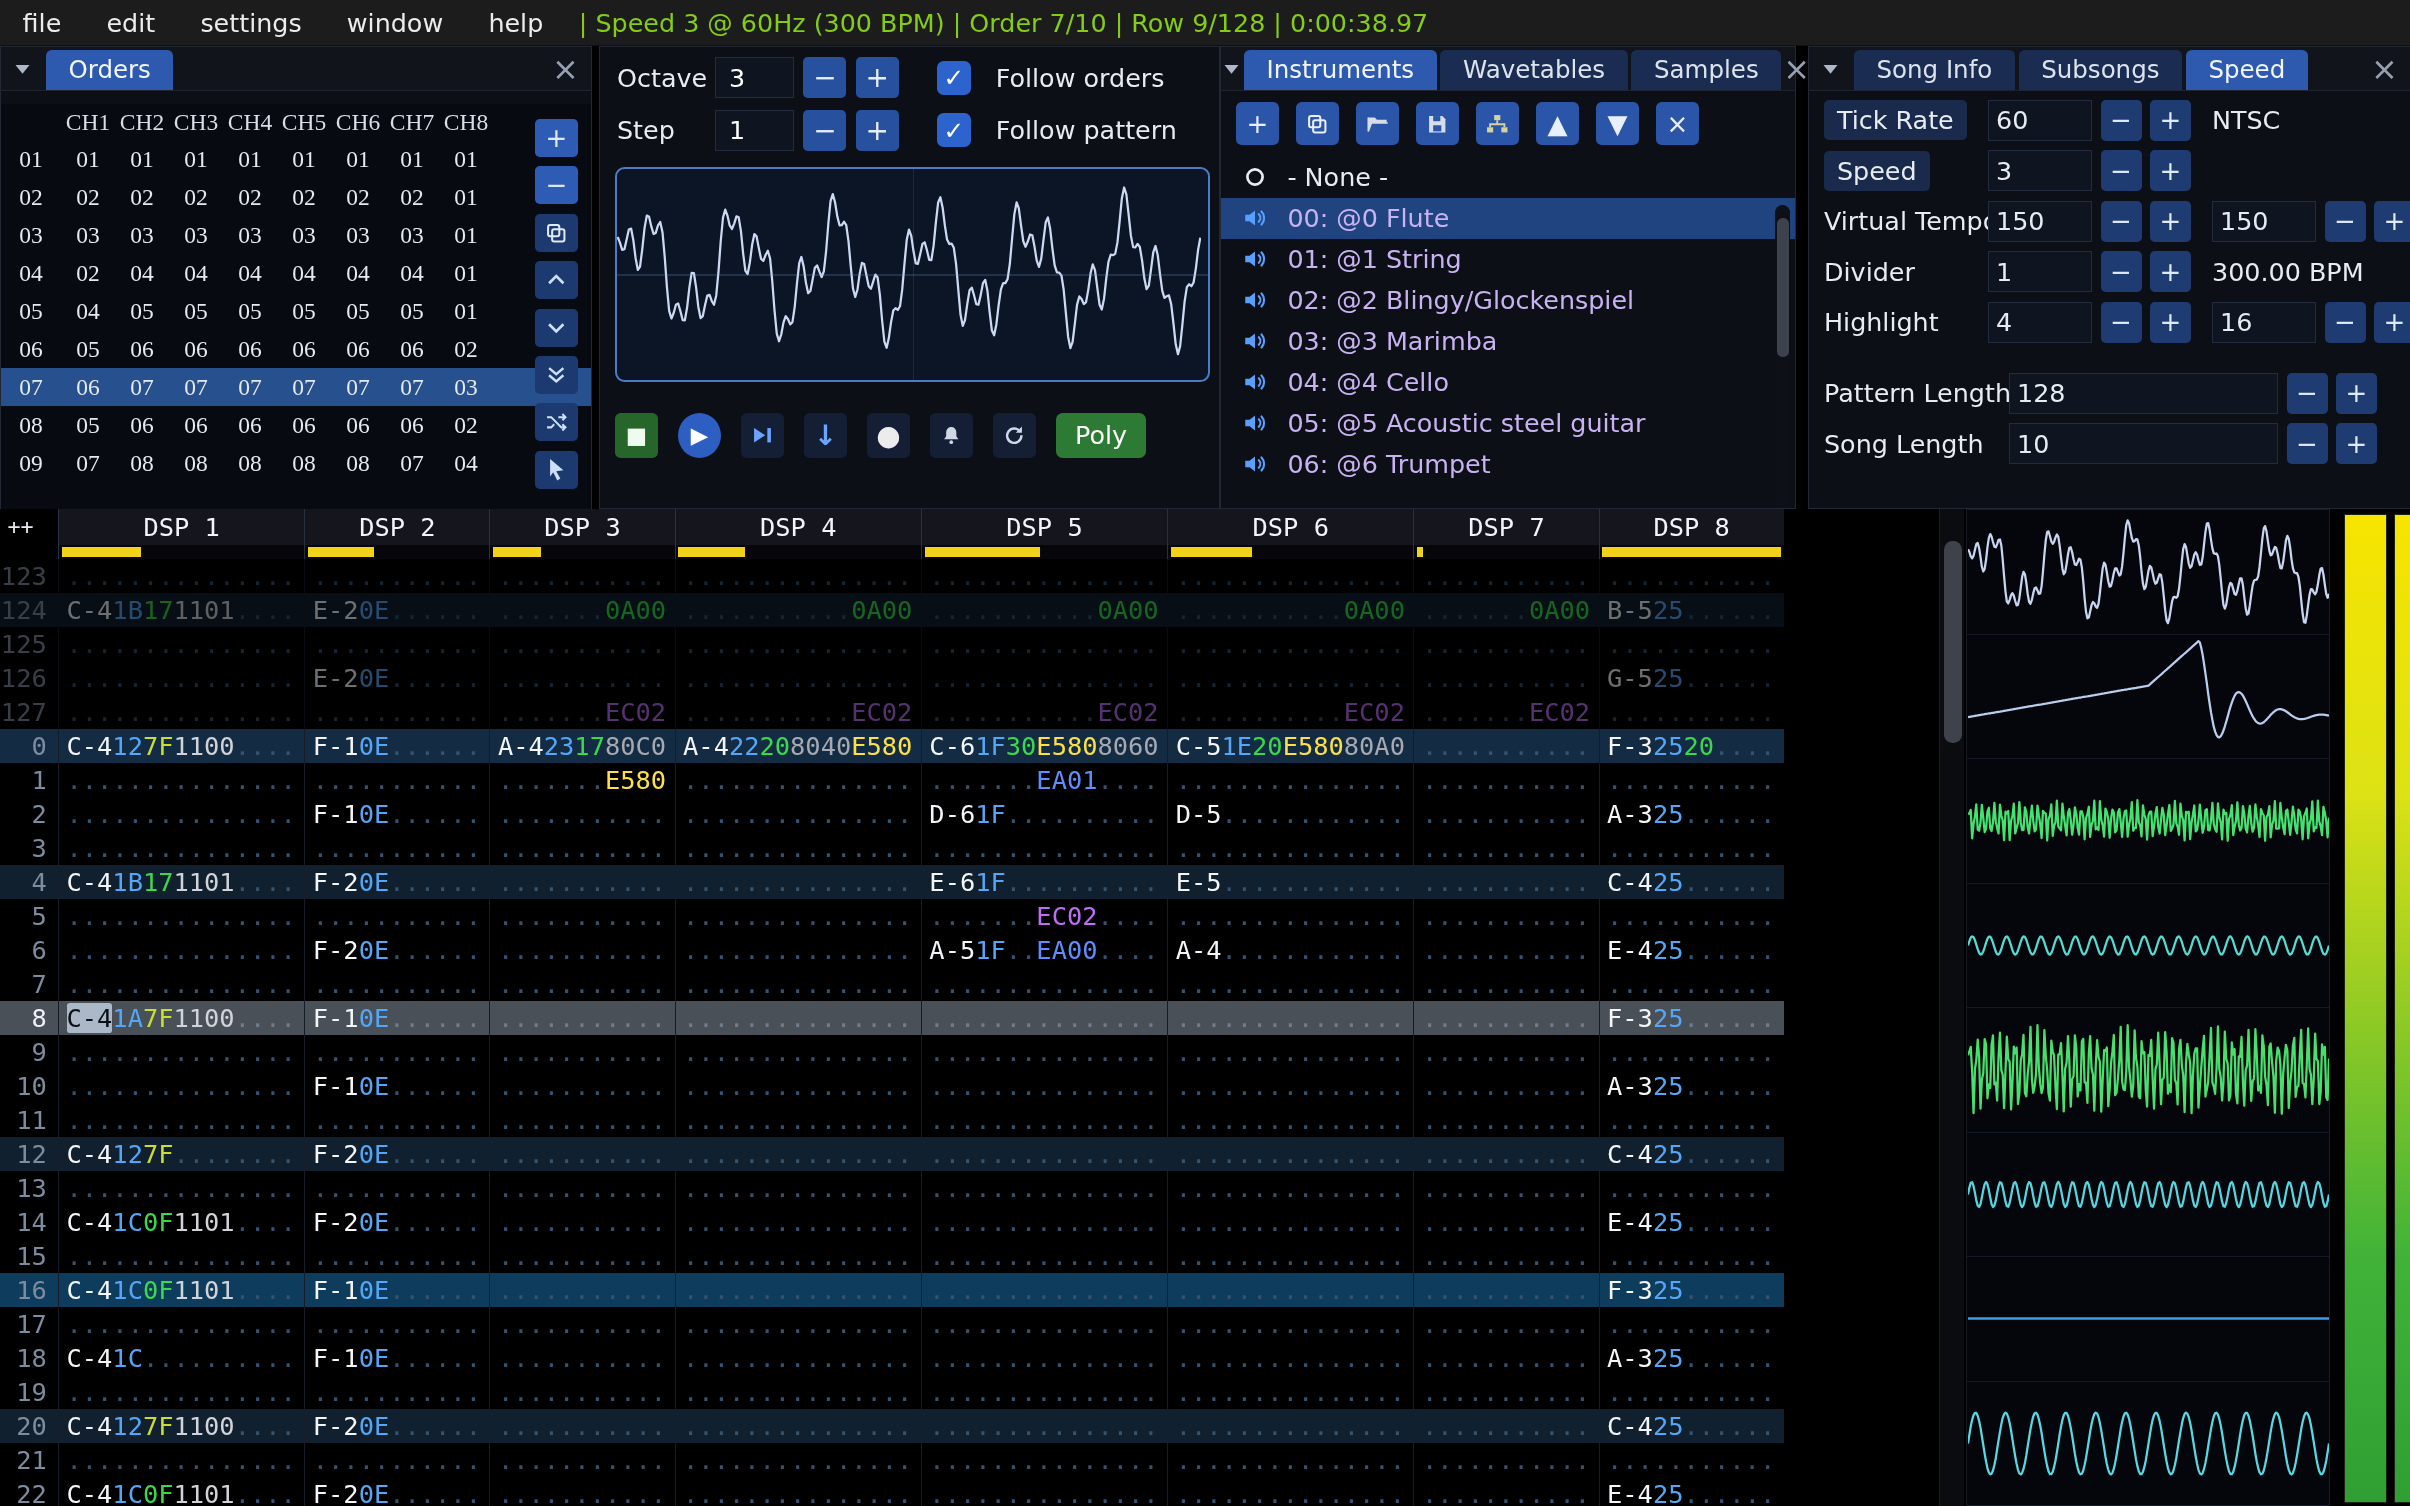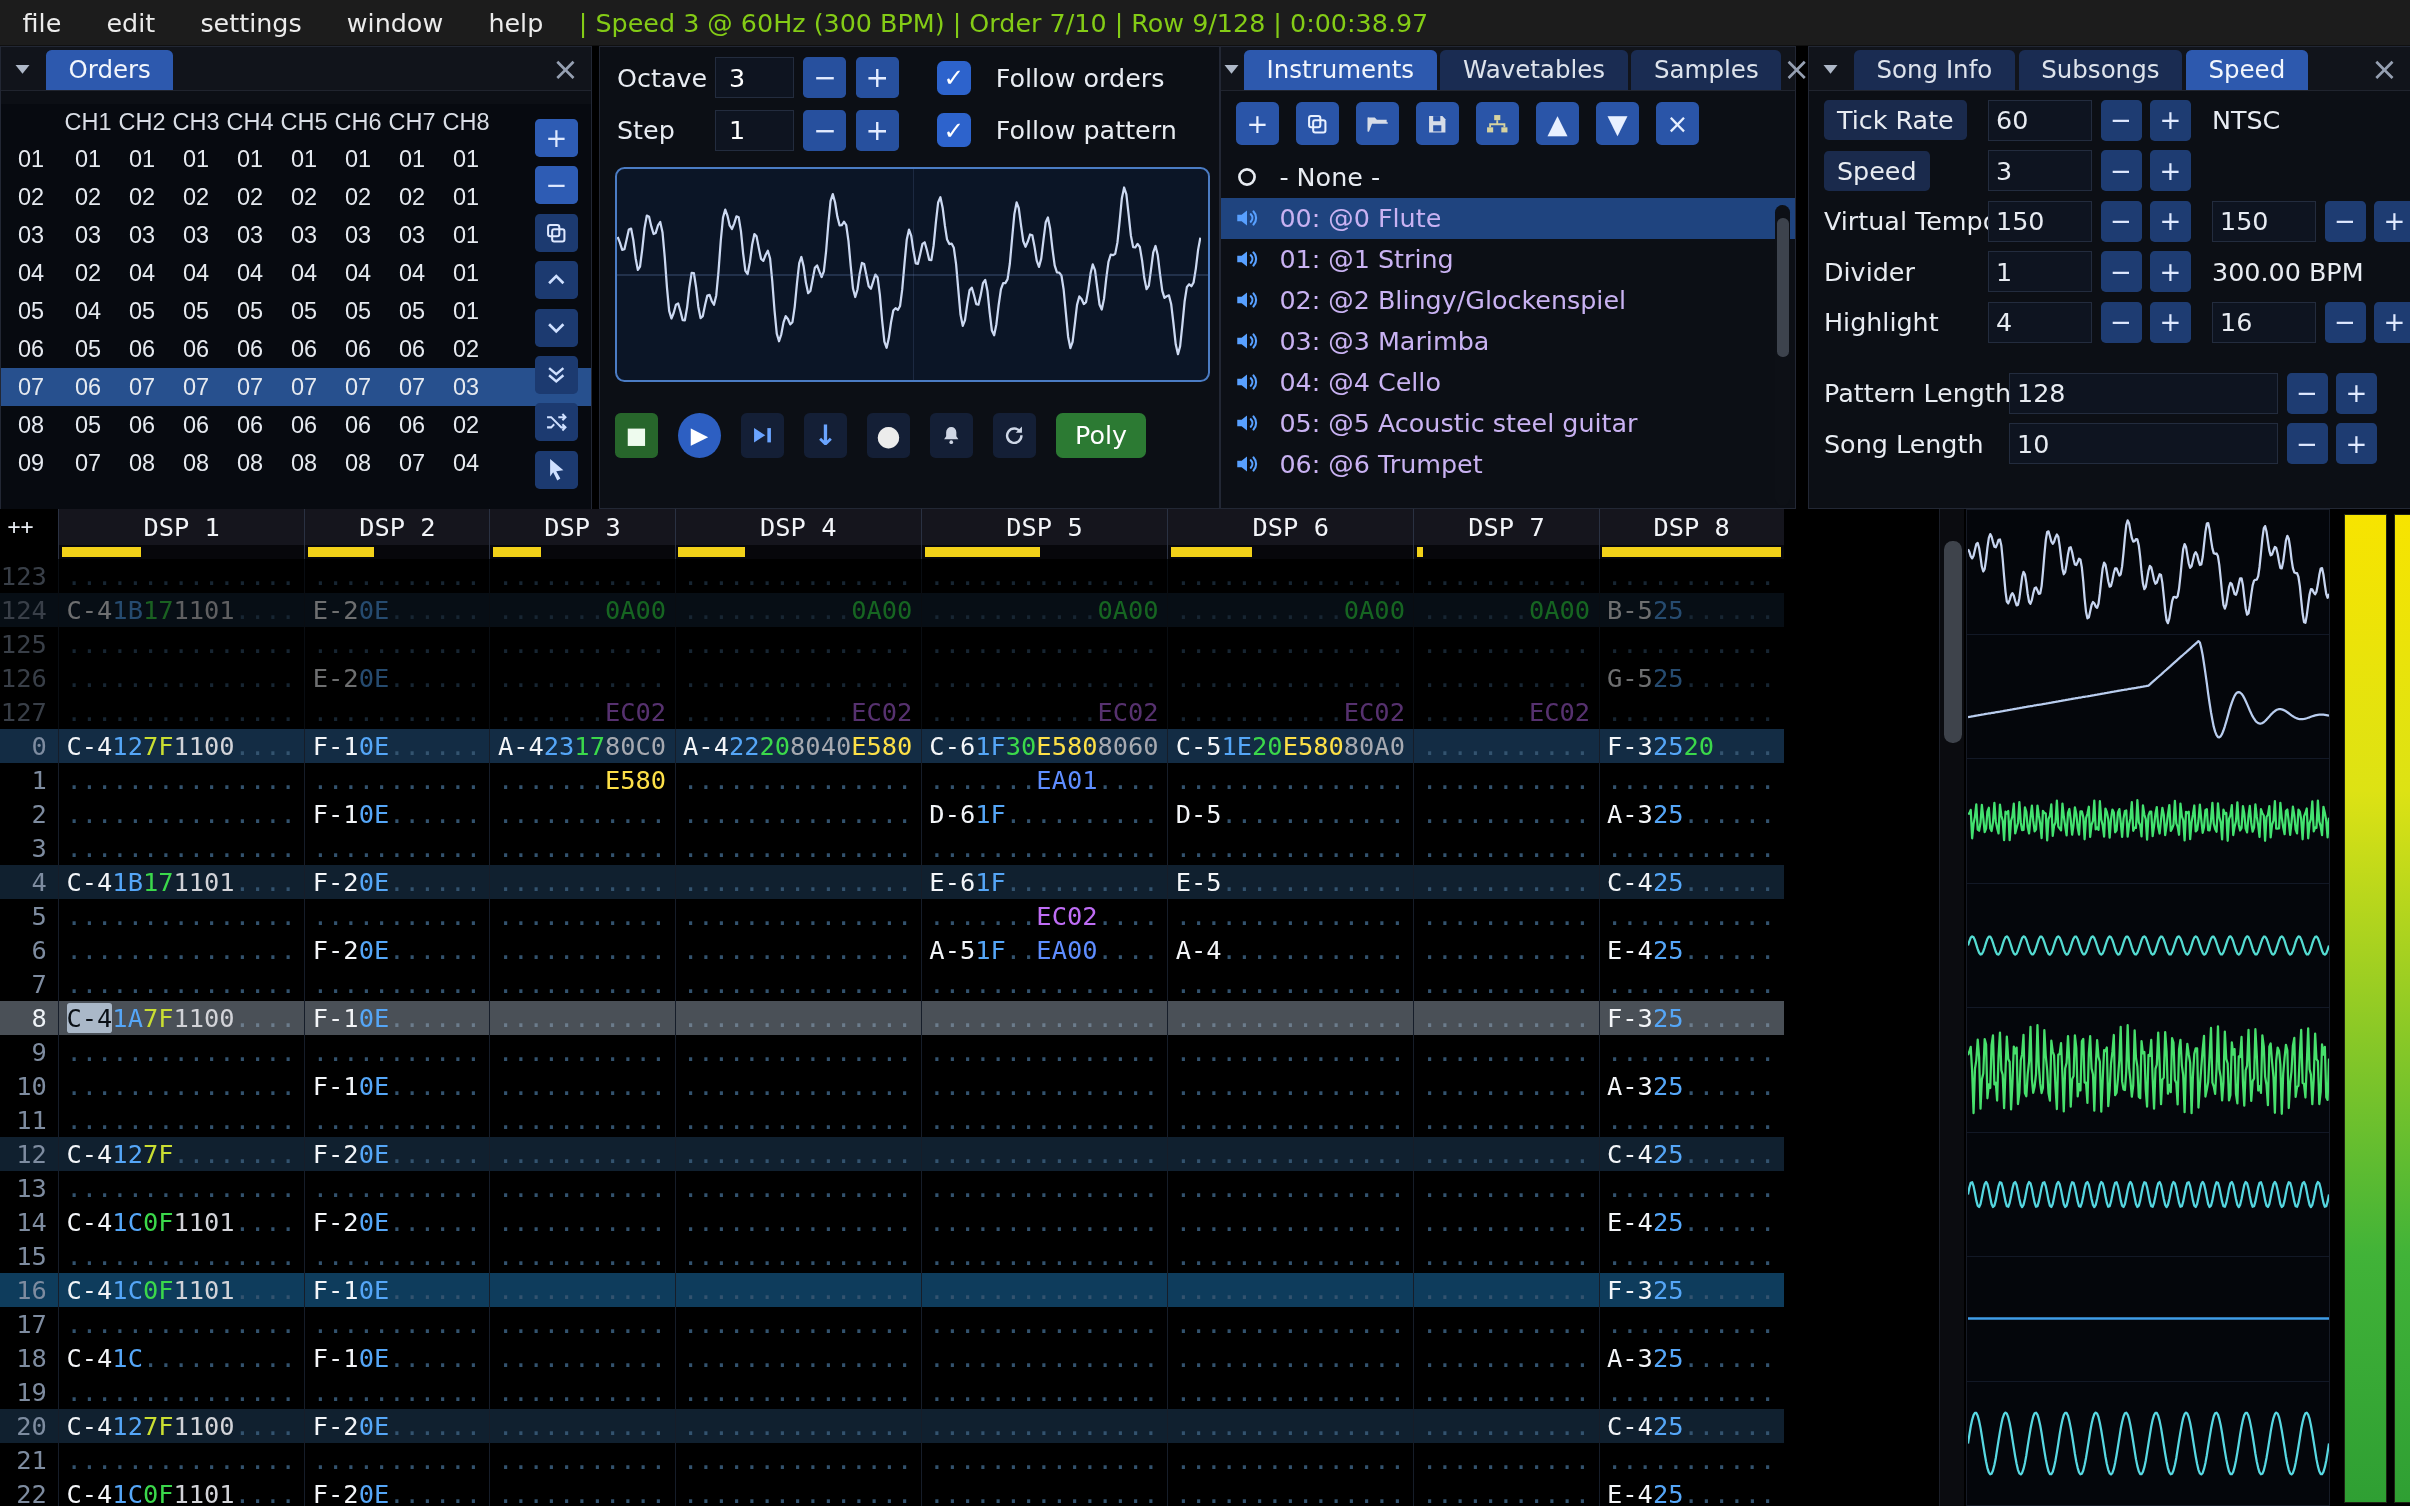--- a/index.html
+++ b/index.html
@@ -16,21 +16,21 @@
 .panel{position:absolute;background:#0c0f15;border:0.9px solid #222734}
 .tabbar{height:44px;display:flex;align-items:stretch;background:#11141b;border-bottom:0.9px solid #20242e}
 .tablist-btn{width:43px;display:flex;align-items:center;justify-content:center}
 .tabs-wrap{display:flex}
 .tab{display:flex;align-items:center;padding:0 22.6px;margin:2.8px 1.9px 0 1.9px;background:#1a2c52;color:#dde3ec;font-size:24.5px;border-radius:5.6px 5.6px 0 0;white-space:nowrap}
 .tab.active{background:#2d59ae;color:#f2f6fc}
 .closebtn{margin-left:auto;width:51px;display:flex;align-items:center;justify-content:center;color:#96a0b2;font-size:32px}
 
 
 .orders-body{position:relative;height:417px;background:#070a10}
-.orders-grid{font-family:Liberation Sans, sans-serif;font-size:23.5px}
+.orders-grid{font-family:Liberation Serif, serif;font-size:23.5px}
 .orders-header-row{display:flex;margin-top:13px;height:36px;align-items:center;color:#d9dee6}
 .onum{width:60px;flex:none;text-align:center}
 .ocol{width:54px;flex:none;text-align:center}
 .orow{display:flex;height:38px;align-items:center;color:#e6eaf0}
 .orow.sel{background:#27508e}
 .orders-toolbar{position:absolute;right:13px;top:15px;display:flex;flex-direction:column;gap:9.4px}
 .otb{width:43px;height:38px;border-radius:4.7px;background:#1c3a70;color:#dfe9ff;display:flex;align-items:center;justify-content:center;font-size:26px}
 .otb.bright{background:#2e5cb4}
 
 
@@ -48,21 +48,21 @@
 .tbtn.stop{background:#27662b;color:#eefbee;font-size:22.6px}
 .tbtn.play{background:#2d5fc2;border-radius:50%;color:#fff;font-size:22.6px}
 .tbtn .blue{color:#6aa4ff;font-weight:bold;font-size:28px}
 .tbtn .rec{color:#ececec;font-size:28px}
 .polybtn{height:45px;padding:0 19px;border-radius:6.6px;background:#2c7a33;color:#fff;font-size:25.4px;display:flex;align-items:center}
 
 
 .inst-toolbar{display:flex;gap:17px;margin:11.3px 0 0 15px}
 .itb{width:43px;height:43px;border-radius:5.6px;background:#2a55a8;display:flex;align-items:center;justify-content:center;color:#e8f0ff;font-size:26px}
 .inst-list{margin-top:11.3px}
-.irow{display:flex;align-items:center;height:41px;padding-left:13px;font-size:25.4px}
+.irow{display:flex;align-items:center;height:41px;padding-left:21px;font-size:25.4px}
 .irow.sel{background:#1f447f}
 .iicon{width:36px;display:flex;align-items:center;flex:none}
 .ilabel{margin-left:9.4px;color:#c9b2f2;white-space:nowrap}
 .ilabel.plain{color:#e8ecf2}
 .inst-scroll{position:absolute;right:4.7px;top:158px;width:15px;height:301px;background:#0d1016;border-radius:7.5px}
 .inst-scroll .thumb{position:absolute;left:1.9px;top:13px;width:11.3px;height:139px;background:#3d434d;border-radius:5.6px}
 
 
 .srow{display:flex;align-items:center;height:43px;margin:7.5px 0 0 15px;font-size:25.4px}
 .slwrap{width:164px;flex:none;display:flex;align-items:center;white-space:nowrap}

